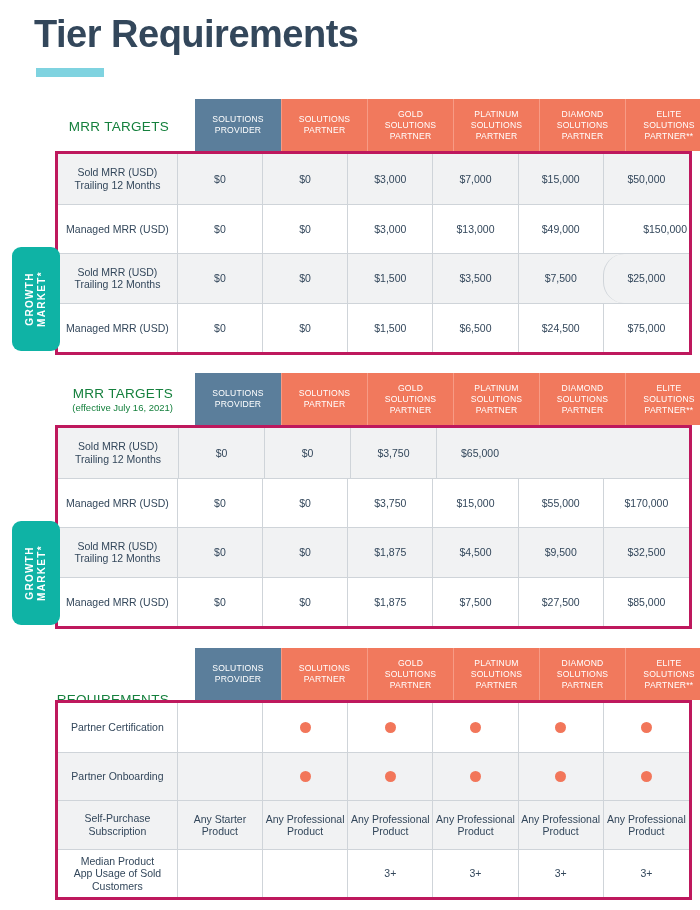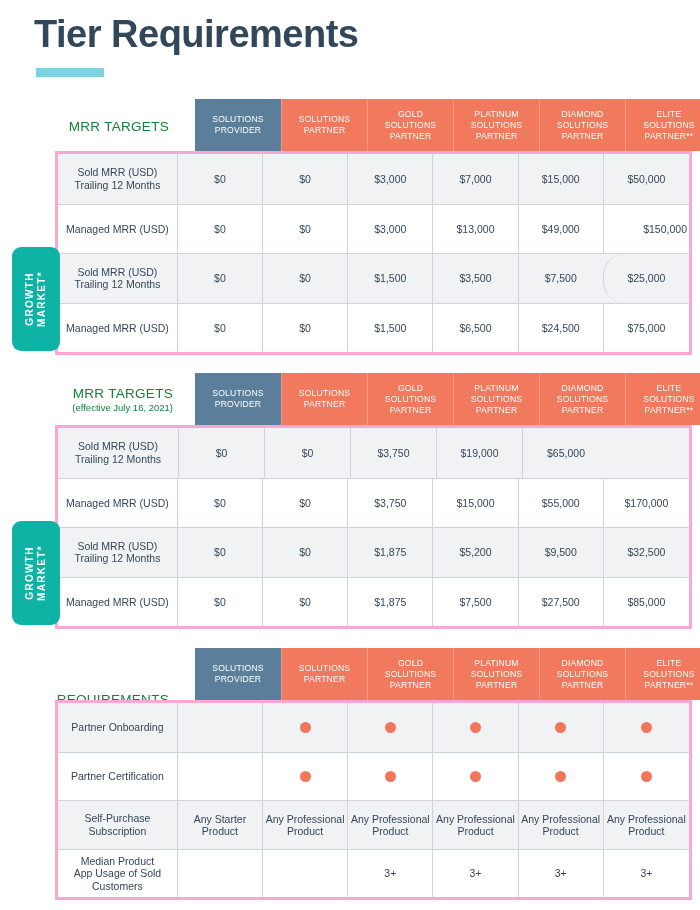--- a/index.html
+++ b/index.html
@@ -53,21 +53,21 @@
     font-size:13.5px;color:#15803d;letter-spacing:.3px;
     text-align:right;
   }
   .rowlabel .sub{
     display:block;font-size:9.5px;letter-spacing:0;margin-top:1px;
   }
 
   .grid{
     position:absolute;
     box-sizing:border-box;
-    border:3px solid #f9a8d4;
+    border:3px solid #be185d;
     background:#ffffff;
   }
   .grid .r{display:flex;box-sizing:border-box;}
   .grid .r.alt{background:#f1f2f3;}
   .grid .r + .r{border-top:1px solid #cfd4d9;}
   .grid .c{
     box-sizing:border-box;
     display:flex;align-items:center;justify-content:center;
     text-align:center;
     font-size:10.5px;color:#33475b;
@@ -314,23 +314,20 @@
           </div>
           <div class="c" style="width: 86px;">
             <span>$0</span>
           </div>
           <div class="c" style="width: 86px;">
             <span>$0</span>
           </div>
           <div class="c" style="width: 86px;">
             <span>$3,750</span>
           </div>
-          <div class="c" style="width: 86px;">
-            <span>$19,000</span>
-          </div>
           <div class="c" style="width: 87px;">
             <span>$65,000</span>
           </div>
         </div>
         <div class="r" style="height: 49.5px;">
           <div class="c label" style="width: 120px;">
             <div><span>Managed MRR (USD)</span></div>
           </div>
           <div class="c" style="width: 86px;">
             <span>$0</span>
@@ -358,21 +355,21 @@
           <div class="c" style="width: 86px;">
             <span>$0</span>
           </div>
           <div class="c" style="width: 86px;">
             <span>$0</span>
           </div>
           <div class="c" style="width: 86px;">
             <span>$1,875</span>
           </div>
           <div class="c" style="width: 86px;">
-            <span>$5,200</span>
+            <span>$4,500</span>
           </div>
           <div class="c" style="width: 86px;">
             <span>$9,500</span>
           </div>
           <div class="c" style="width: 87px;">
             <span>$32,500</span>
           </div>
         </div>
         <div class="r" style="height: 49.5px;">
           <div class="c label" style="width: 120px;">
@@ -448,44 +445,44 @@
         </div>
         <div class="hcell orange" style="width: 87px;">
           <div>
             <div>ELITE</div>
             <div>SOLUTIONS</div>
             <div>PARTNER**</div>
           </div>
         </div>
       </div>
     <div class="grid" style="left:55px;top:700px;width:637px;height:200px;">
+        <div class="r" style="height: 48.5px;">
+          <div class="c label" style="width: 120px;">
+            <div><span>Partner Certification</span></div>
+          </div>
+          <div class="c" style="width: 86px;"></div>
+          <div class="c" style="width: 86px;">
+            <span class="dot"></span>
+          </div>
+          <div class="c" style="width: 86px;">
+            <span class="dot"></span>
+          </div>
+          <div class="c" style="width: 86px;">
+            <span class="dot"></span>
+          </div>
+          <div class="c" style="width: 86px;">
+            <span class="dot"></span>
+          </div>
+          <div class="c" style="width: 87px;">
+            <span class="dot"></span>
+          </div>
+        </div>
         <div class="r alt" style="height: 48.5px;">
           <div class="c label" style="width: 120px;">
             <div><span>Partner Onboarding</span></div>
-          </div>
-          <div class="c" style="width: 86px;"></div>
-          <div class="c" style="width: 86px;">
-            <span class="dot"></span>
-          </div>
-          <div class="c" style="width: 86px;">
-            <span class="dot"></span>
-          </div>
-          <div class="c" style="width: 86px;">
-            <span class="dot"></span>
-          </div>
-          <div class="c" style="width: 86px;">
-            <span class="dot"></span>
-          </div>
-          <div class="c" style="width: 87px;">
-            <span class="dot"></span>
-          </div>
-        </div>
-        <div class="r" style="height: 48.5px;">
-          <div class="c label" style="width: 120px;">
-            <div><span>Partner Certification</span></div>
           </div>
           <div class="c" style="width: 86px;"></div>
           <div class="c" style="width: 86px;">
             <span class="dot"></span>
           </div>
           <div class="c" style="width: 86px;">
             <span class="dot"></span>
           </div>
           <div class="c" style="width: 86px;">
             <span class="dot"></span>

